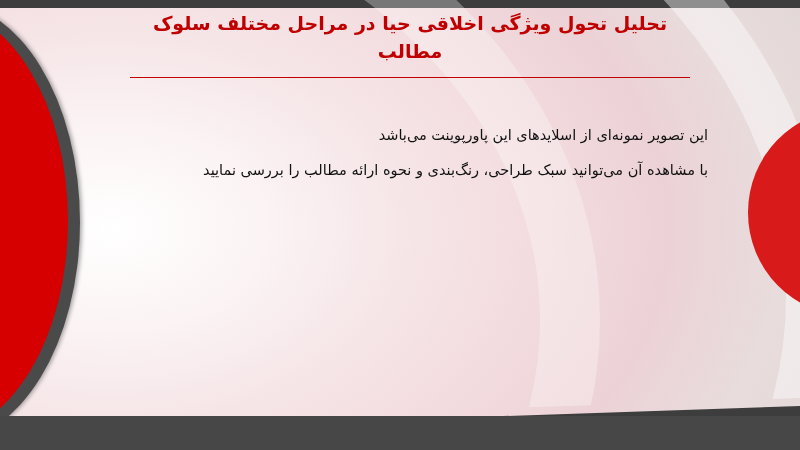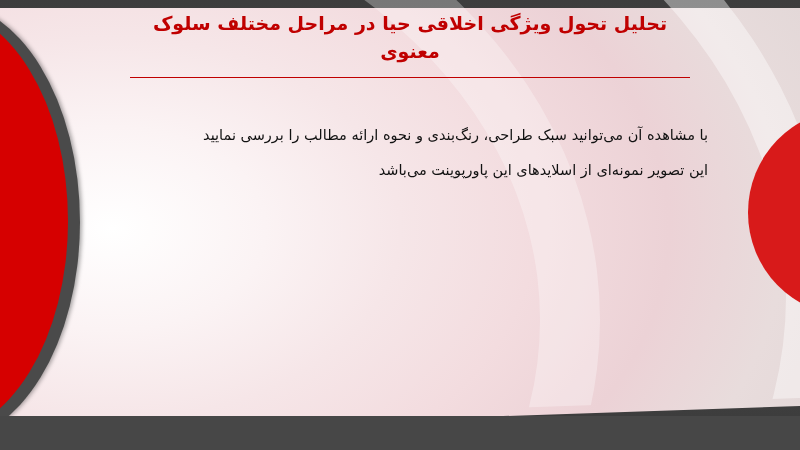--- a/index.html
+++ b/index.html
@@ -160,25 +160,25 @@
     <div class="band b5"></div>
     <div class="band b6"></div>
     <div class="right-circle"></div>
   </div>
 
   <div class="left-oval-outline"></div>
   <div class="left-oval"></div>
 
   <div class="title">
     <div>تحلیل تحول ویژگی اخلاقی حیا در مراحل مختلف سلوک</div>
-    <div>معنوی</div>
+    <div>مطالب</div>
   </div>
 
   <div class="title-rule"></div>
 
   <div class="body-text">
+    <div class="body-line">این تصویر نمونه‌ای از اسلایدهای این پاورپوینت می‌باشد</div>
     <div class="body-line">با مشاهده آن می‌توانید سبک طراحی، رنگ‌بندی و نحوه ارائه مطالب را بررسی نمایید</div>
-    <div class="body-line">این تصویر نمونه‌ای از اسلایدهای این پاورپوینت می‌باشد</div>
   </div>
 
   <div class="bottom-wedge"></div>
 
 </div>
 
 </body></html>

